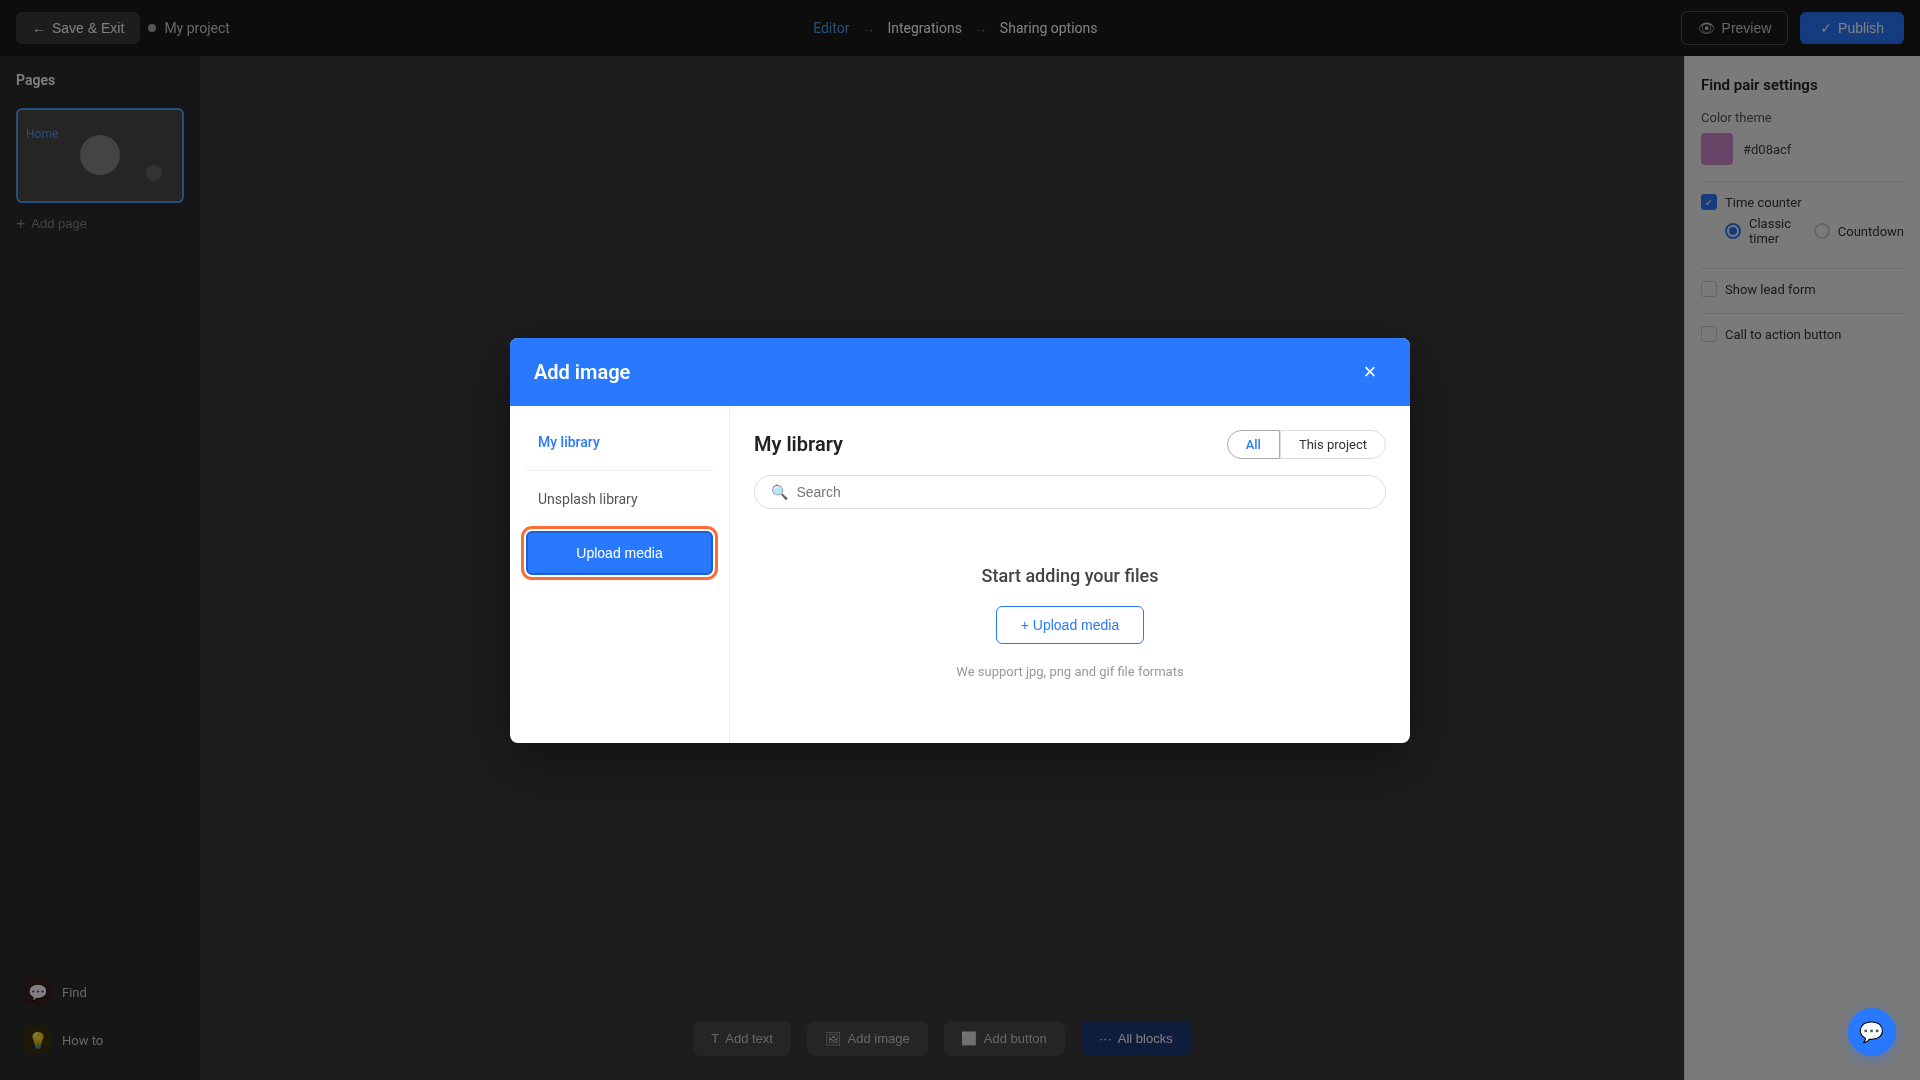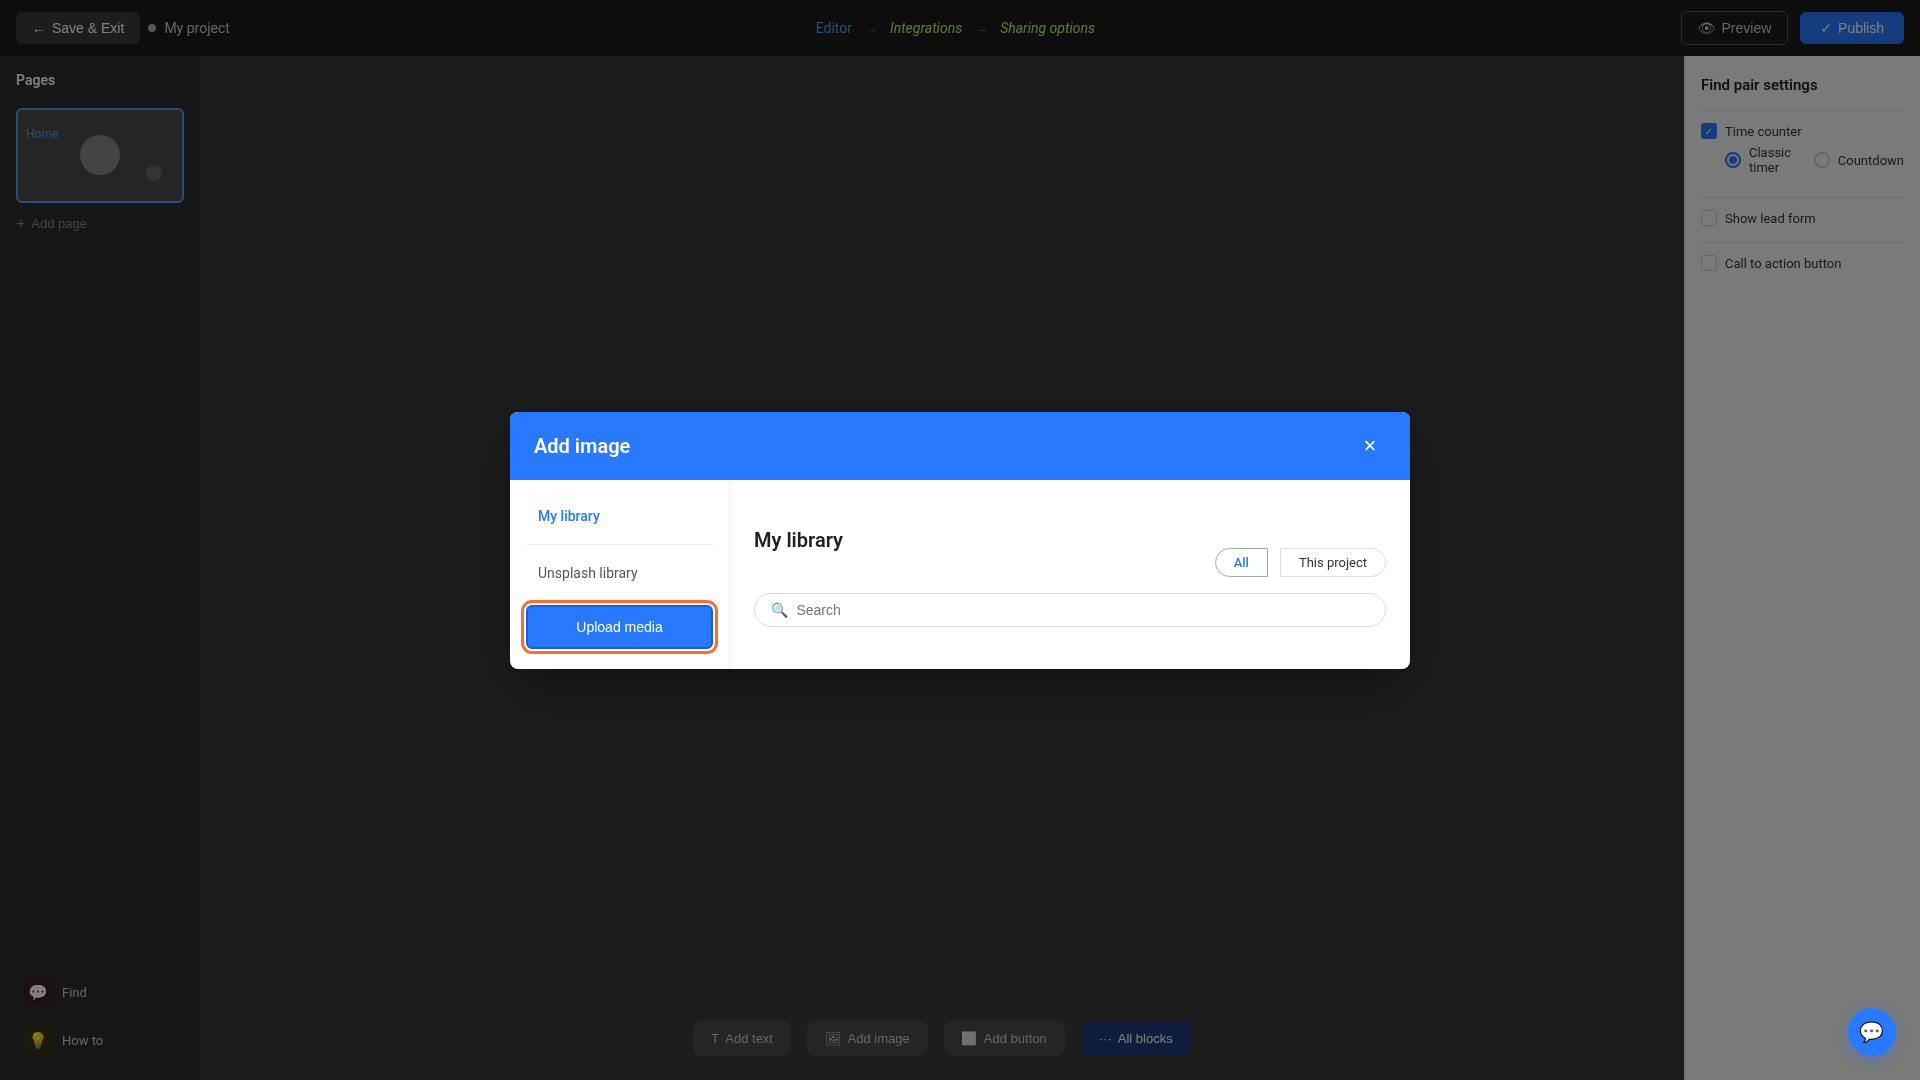--- a/index.html
+++ b/index.html
@@ -15,21 +15,21 @@
     .topbar-right { display: flex; align-items: center; gap: 12px; }
 
     .btn-save-exit {
       background: #3a3a3a; color: #fff; border: none; padding: 8px 16px;
       border-radius: 6px; cursor: pointer; font-size: 14px; display: flex; align-items: center; gap: 6px;
     }
     .project-name { color: #ccc; font-size: 14px; display: flex; align-items: center; gap: 6px; }
     .dot { width: 8px; height: 8px; background: #aaa; border-radius: 50%; display: inline-block; }
 
     .nav-link { color: #4d9ef7; font-size: 14px; cursor: pointer; }
-    .nav-link.inactive { color: #bef264; font-style: italic; }
+    .nav-link.inactive { color: #ffffff; }
     .nav-arrow { color: #666; font-size: 14px; }
 
     .btn-preview {
       background: transparent; color: #ccc; border: 1px solid #555; padding: 8px 16px;
       border-radius: 6px; cursor: pointer; font-size: 14px; display: flex; align-items: center; gap: 6px;
     }
     .btn-publish {
       background: #2979ff; color: #fff; border: none; padding: 8px 20px;
       border-radius: 6px; cursor: pointer; font-size: 14px; display: flex; align-items: center; gap: 6px;
     }
@@ -145,21 +145,21 @@
 
     
     .modal-content-area {
       flex: 1; padding: 24px; display: flex; flex-direction: column; gap: 16px; overflow-y: auto;
     }
     .modal-content-header {
       display: flex; align-items: center; justify-content: space-between;
     }
     .modal-content-title { font-size: 20px; font-weight: 600; color: #222; }
 
-    .filter-tabs { display: flex; align-items: center; gap: 12px; margin-top: 44px; }
+    .filter-tabs { display: flex; align-items: center; gap: 0; }
     .filter-tab {
       padding: 6px 18px; border: 1px solid #ddd; cursor: pointer; font-size: 13px;
       background: #fff; color: #333;
     }
     .filter-tab:first-child { border-radius: 20px 0 0 20px; }
     .filter-tab:last-child { border-radius: 0 20px 20px 0; }
     .filter-tab.active { background: #fff; color: #2979ff; border-color: #aaa; font-weight: 500; }
 
     .search-bar {
       display: flex; align-items: center; border: 1px solid #ddd; border-radius: 20px;
@@ -263,20 +263,27 @@
       <button class="toolbar-btn primary">
         <span>···</span>
         <span>All blocks</span>
       </button>
     </div>
   </div>
 
   <div class="right-panel">
     <div class="right-panel-title">Find pair settings</div>
 
+    <div class="setting-section">
+      <div class="setting-label">Color theme</div>
+      <div class="color-row">
+        <div class="color-swatch"></div>
+        <span class="color-hex">#d08acf</span>
+      </div>
+    </div>
 
     <hr class="divider">
 
     <div class="setting-section">
       <div class="setting-row">
         <div class="checkbox-blue">
           <span style="color:#fff;font-size:10px;">✓</span>
         </div>
         <span>Time counter</span>
       </div>
@@ -337,20 +344,25 @@
             <div class="filter-tab active">All</div>
             <div class="filter-tab">This project</div>
           </div>
         </div>
 
         <div class="search-bar">
           <span class="search-icon">🔍</span>
           <input class="search-input" type="text" placeholder="Search" style="">
         </div>
 
+        <div class="empty-state">
+          <span class="empty-state-title">Start adding your files</span>
+          <button class="btn-upload-center">+ Upload media</button>
+          <span class="empty-state-hint">We support jpg, png and gif file formats</span>
+        </div>
       </div>
 
     </div>
   </div>
 </div>
 
 <div class="chat-bubble">
   <span>💬</span>
 </div>
 

